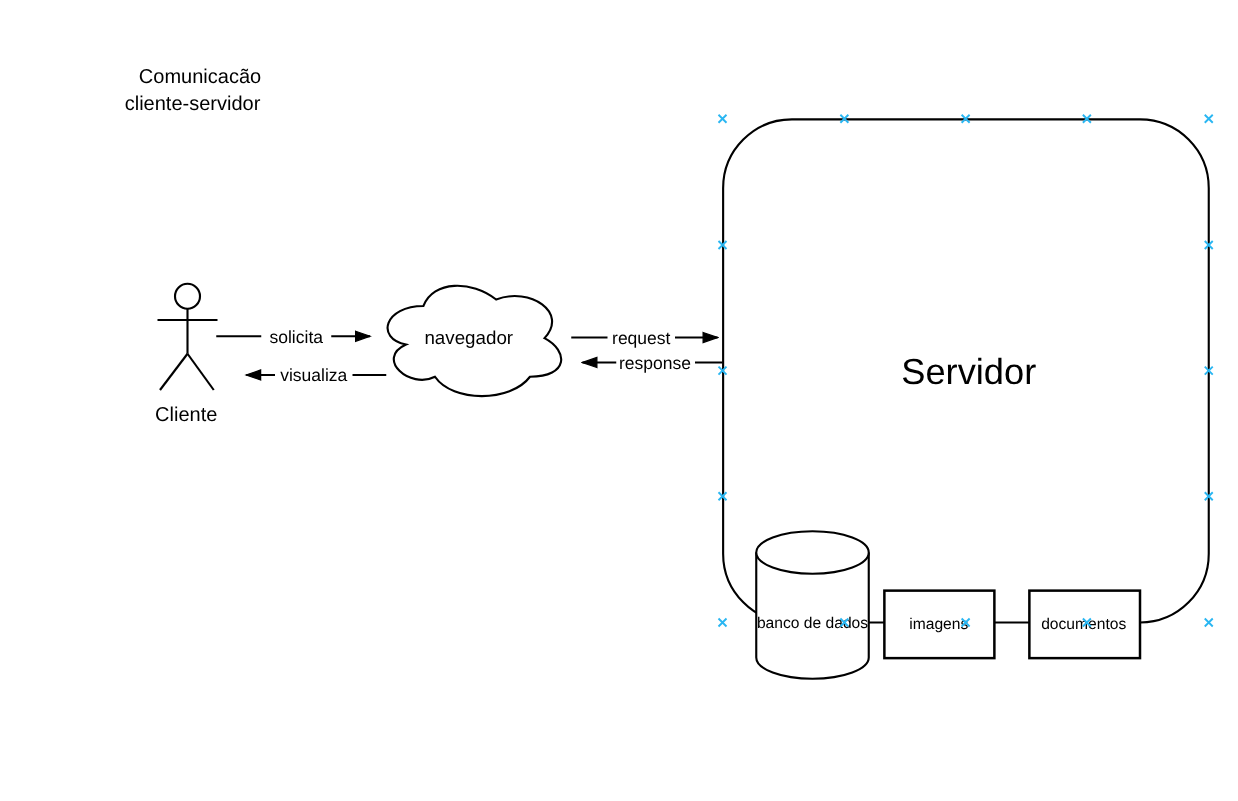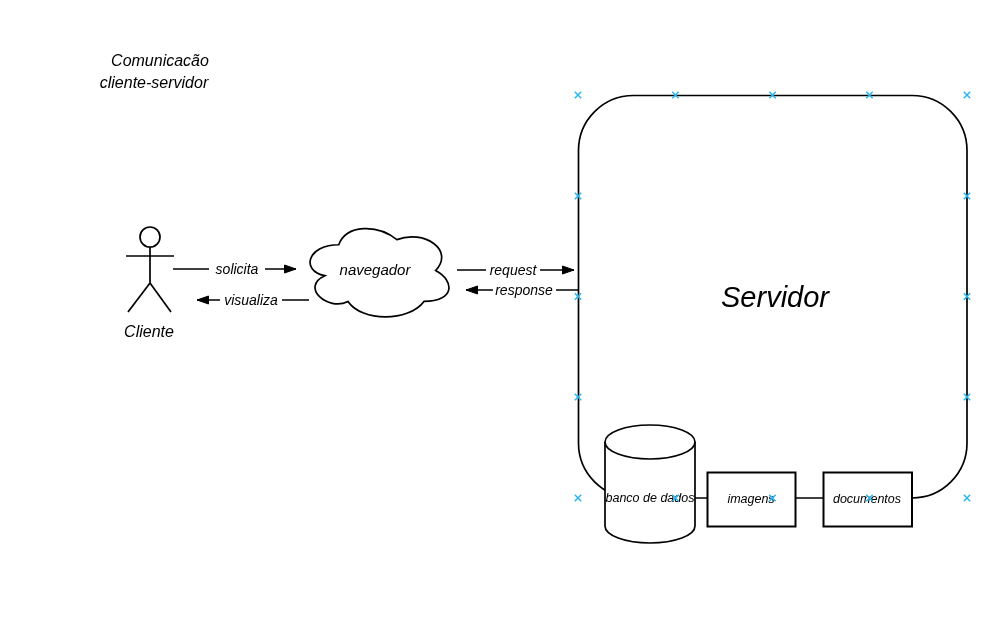--- a/index.html
+++ b/index.html
@@ -7,21 +7,20 @@
     padding: 0;
     background: #ffffff;
   }
   .canvas {
     position: relative;
     width: 990px;
     height: 641px;
     background: var(--bg-color, #ffffff);
     overflow: hidden;
     font-family: "Liberation Sans", sans-serif;
-    font-style: italic;
   }
   svg {
     display: block;
   }
   svg text {
     font-family: "Liberation Sans", sans-serif;
     fill: var(--text-color, #000000);
   }
   .shape {
     fill: #ffffff;

